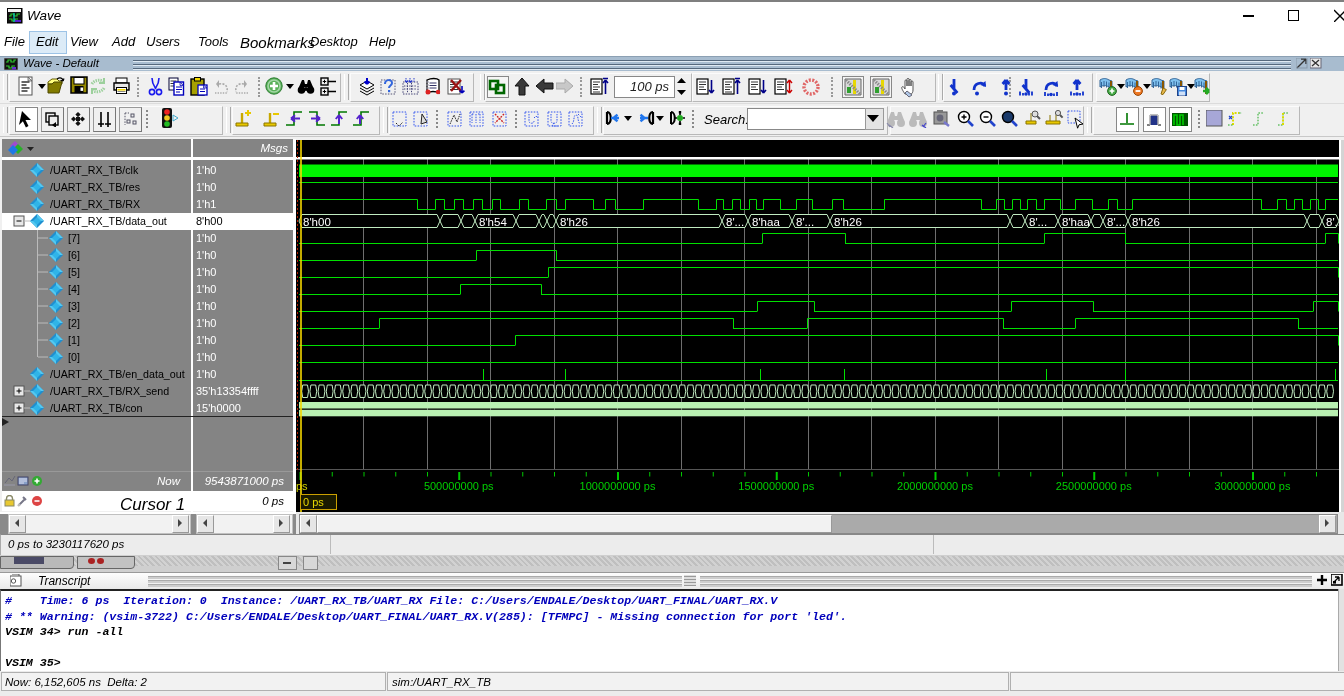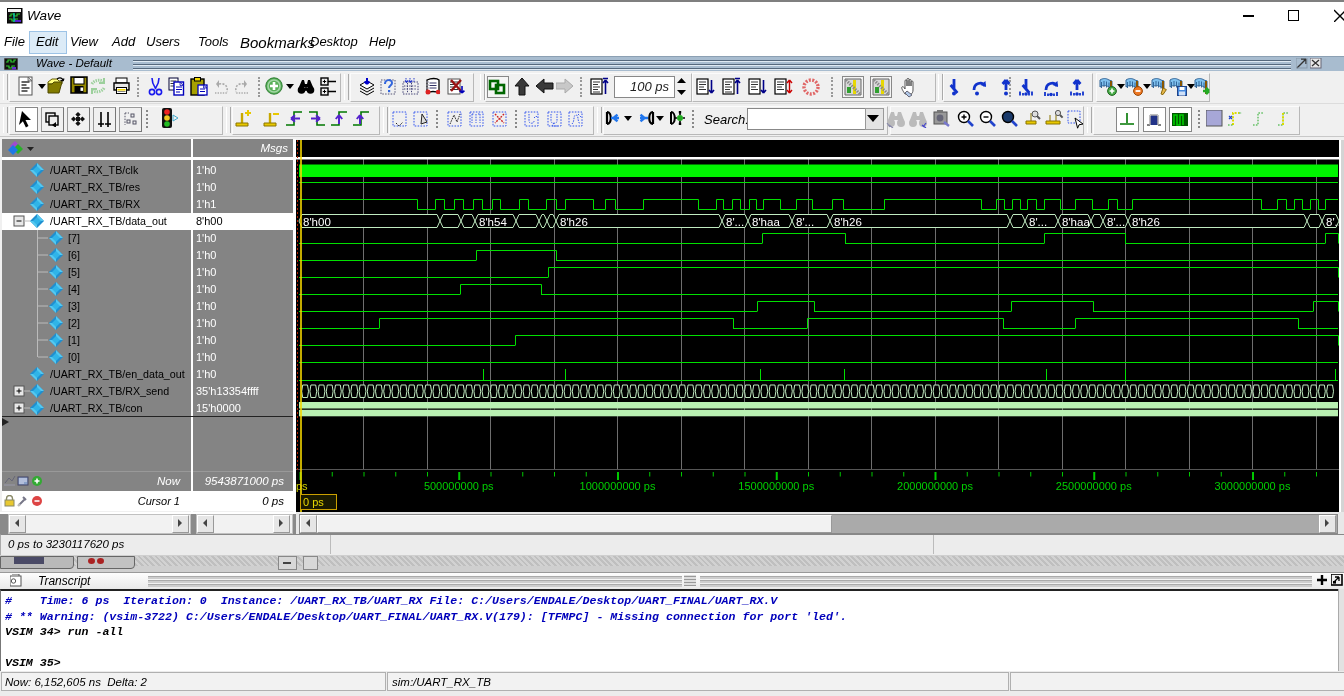--- a/index.html
+++ b/index.html
@@ -25,21 +25,21 @@
 <div class="tx" style="left:198px;top:34px;font-size:13px;color:#000">Tools</div>
 <div class="tx" style="left:240px;top:34px;font-size:15px;color:#000">Bookmarks</div>
 <div class="tx" style="left:310px;top:34px;font-size:13px;color:#000">Desktop</div>
 <div class="tx" style="left:369px;top:34px;font-size:13px;color:#000">Help</div>
 <div class="ab" style="left:0;top:56px;width:1344px;height:15px;background:#a8bccf;border-top:1px solid #8ca0b3"></div>
 <svg style="position:absolute;left:4px;top:58px" width="14" height="12">
     <rect x="0" y="0" width="14" height="12" fill="#111" stroke="#888"></rect>
     <path d="M2 4h2v-2h3v2h3v-2h2M2 8h3v2h3v-2h3" stroke="#2ecc2e" stroke-width="1.2" fill="none"></path>
     <rect x="8" y="9" width="4" height="2.5" fill="#6633cc"></rect>
   </svg>
-<div class="tx" style="left:36px;top:57px;font-size:11.5px;color:#000">Wave - Default</div>
+<div class="tx" style="left:23px;top:57px;font-size:11.5px;color:#000">Wave - Default</div>
 <div class="ab" style="left:133px;top:59.5px;width:1158px;height:1px;background:#55687c;box-shadow:0 1px 0 #dfe9f2"></div>
 <div class="ab" style="left:133px;top:63.5px;width:1158px;height:1px;background:#55687c;box-shadow:0 1px 0 #dfe9f2"></div>
 <div class="ab" style="left:133px;top:67.5px;width:1158px;height:1px;background:#55687c;box-shadow:0 1px 0 #dfe9f2"></div>
 <svg style="position:absolute;left:1296px;top:58px" width="12" height="11">
     <path d="M1 10L10 1M10 1h-5M10 1v5" stroke="#333" stroke-width="1.4" fill="none"></path>
     <rect x="0" y="0" width="11" height="10" fill="none" stroke="#8899aa"></rect>
   </svg>
 <svg style="position:absolute;left:1310px;top:58px" width="12" height="11">
     <rect x="0" y="0" width="11" height="10" fill="#e8e8e8" stroke="#667"></rect>
     <path d="M2 2l7 6M9 2L2 8" stroke="#333" stroke-width="1.3"></path>
@@ -706,21 +706,21 @@
     <text x="7" y="366" font-family="Liberation Sans, sans-serif" font-size="11" fill="#e8d800">0 ps</text>
   </svg>
 <div class="ab" style="left:1339px;top:140px;width:2px;height:372px;background:#fff"></div>
 <div class="ab" style="left:1341px;top:140px;width:3px;height:372px;background:#d4d4d4"></div>
 <div class="ab" style="left:2px;top:471px;width:189px;height:20px;background:#848484;border-top:1px solid #999"></div>
 <div class="ab" style="left:193px;top:471px;width:100px;height:20px;background:#848484;border-top:1px solid #999"></div>
 <div class="tx" style="left:120px;top:475px;width:60px;text-align:right;font-size:11.5px;color:#fff">Now</div>
 <div class="tx" style="left:196px;top:475px;width:88px;text-align:right;font-size:11.5px;color:#fff">9543871000 ps</div>
 <div class="ab" style="left:2px;top:491px;width:189px;height:20px;background:#fff"></div>
 <div class="ab" style="left:193px;top:491px;width:100px;height:20px;background:#fff"></div>
-<div class="tx" style="left:120px;top:495px;width:60px;text-align:right;font-size:11px;color:#000">Cursor 1</div>
+<div class="tx" style="left:120px;top:495px;width:60px;text-align:right;font-size:17px;color:#000">Cursor 1</div>
 <div class="tx" style="left:196px;top:495px;width:88px;text-align:right;font-size:11.5px;color:#000">0 ps</div>
 <svg style="position:absolute;left:4px;top:475px" width="40" height="12">
     <path d="M1 8l4-5 3 3 3-5" stroke="#667" fill="none"></path>
     <path d="M0 10h11" stroke="#99a"></path>
     <rect x="14" y="2" width="10" height="8" fill="#88a0c8" stroke="#446"></rect>
     <path d="M15 4h8M15 6h8M15 8h5" stroke="#dde"></path>
     <circle cx="33" cy="6" r="5" fill="#3a3"></circle>
     <path d="M33 3.5v5M30.5 6h5" stroke="#fff" stroke-width="1.6"></path>
   </svg>
 <svg style="position:absolute;left:4px;top:495px" width="40" height="12">
@@ -794,21 +794,21 @@
     <path d="M6 1v10M1 6h10" stroke="#000" stroke-width="2.4"></path>
   </svg>
 <svg style="position:absolute;left:1331px;top:574px" width="12" height="12">
     <rect x="0" y="0" width="11" height="11" fill="#eee" stroke="#000" stroke-width="1.6"></rect>
     <path d="M3 8l5-5M8 3h-4M8 3v4" stroke="#000" stroke-width="1.3" fill="none"></path>
     <rect x="2" y="7" width="3" height="2.6" fill="#000"></rect>
   </svg>
 <div class="ab" style="left:0;top:589px;width:1338px;height:82px;background:#fff;border-top:2px solid #222;border-left:1px solid #777"></div>
 <div class="ab" style="left:1338px;top:589px;width:6px;height:82px;background:#e2e2e2;border-left:1px solid #aaa"></div>
 <div class="tx" style="left:5px;top:594px;font-family:'Liberation Mono',monospace;font-size:11.6px;font-weight:600;color:#0000bb">#    Time: 6 ps  Iteration: 0  Instance: /UART_RX_TB/UART_RX File: C:/Users/ENDALE/Desktop/UART_FINAL/UART_RX.V</div>
-<div class="tx" style="left:5px;top:609.5px;font-family:'Liberation Mono',monospace;font-size:11.6px;font-weight:600;color:#0000bb"># ** Warning: (vsim-3722) C:/Users/ENDALE/Desktop/UART_FINAL/UART_RX.V(179): [TFMPC] - Missing connection for port 'led'.</div>
+<div class="tx" style="left:5px;top:609.5px;font-family:'Liberation Mono',monospace;font-size:11.6px;font-weight:600;color:#0000bb"># ** Warning: (vsim-3722) C:/Users/ENDALE/Desktop/UART_FINAL/UART_RX.V(285): [TFMPC] - Missing connection for port 'led'.</div>
 <div class="tx" style="left:5px;top:625px;font-family:'Liberation Mono',monospace;font-size:11.6px;font-weight:600;color:#000">VSIM 34&gt; run -all</div>
 <div class="tx" style="left:5px;top:656px;font-family:'Liberation Mono',monospace;font-size:11.6px;font-weight:600;color:#000">VSIM 35&gt;</div>
 <div class="ab" style="left:0;top:671px;width:1344px;height:20px;background:#ececec"></div>
 <div class="ab" style="left:1px;top:672px;width:383px;height:17px;background:#f2f2f2;border:1px solid #b0b0b0"></div>
 <div class="ab" style="left:387px;top:672px;width:620px;height:17px;background:#f2f2f2;border:1px solid #b0b0b0"></div>
 <div class="ab" style="left:1010px;top:672px;width:333px;height:17px;background:#f2f2f2;border:1px solid #b0b0b0"></div>
 <div class="tx" style="left:5px;top:676px;font-size:11.5px;color:#000">Now: 6,152,605 ns&nbsp;&nbsp;Delta: 2</div>
 <div class="tx" style="left:392px;top:676px;font-size:11.5px;color:#000">sim:/UART_RX_TB</div>
 <div class="ab" style="left:0;top:691px;width:1344px;height:5px;background:#ececec"></div>
 </body></html>

